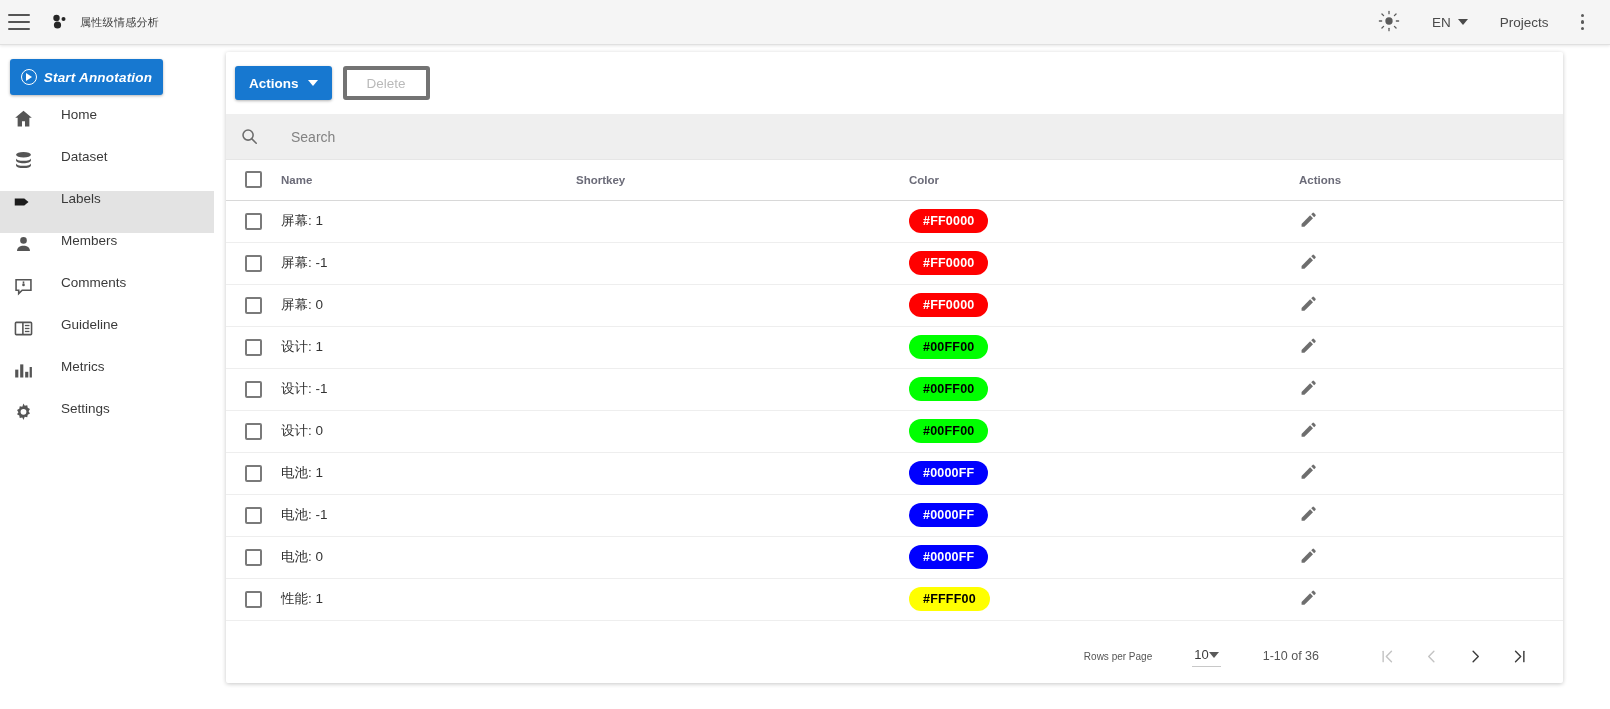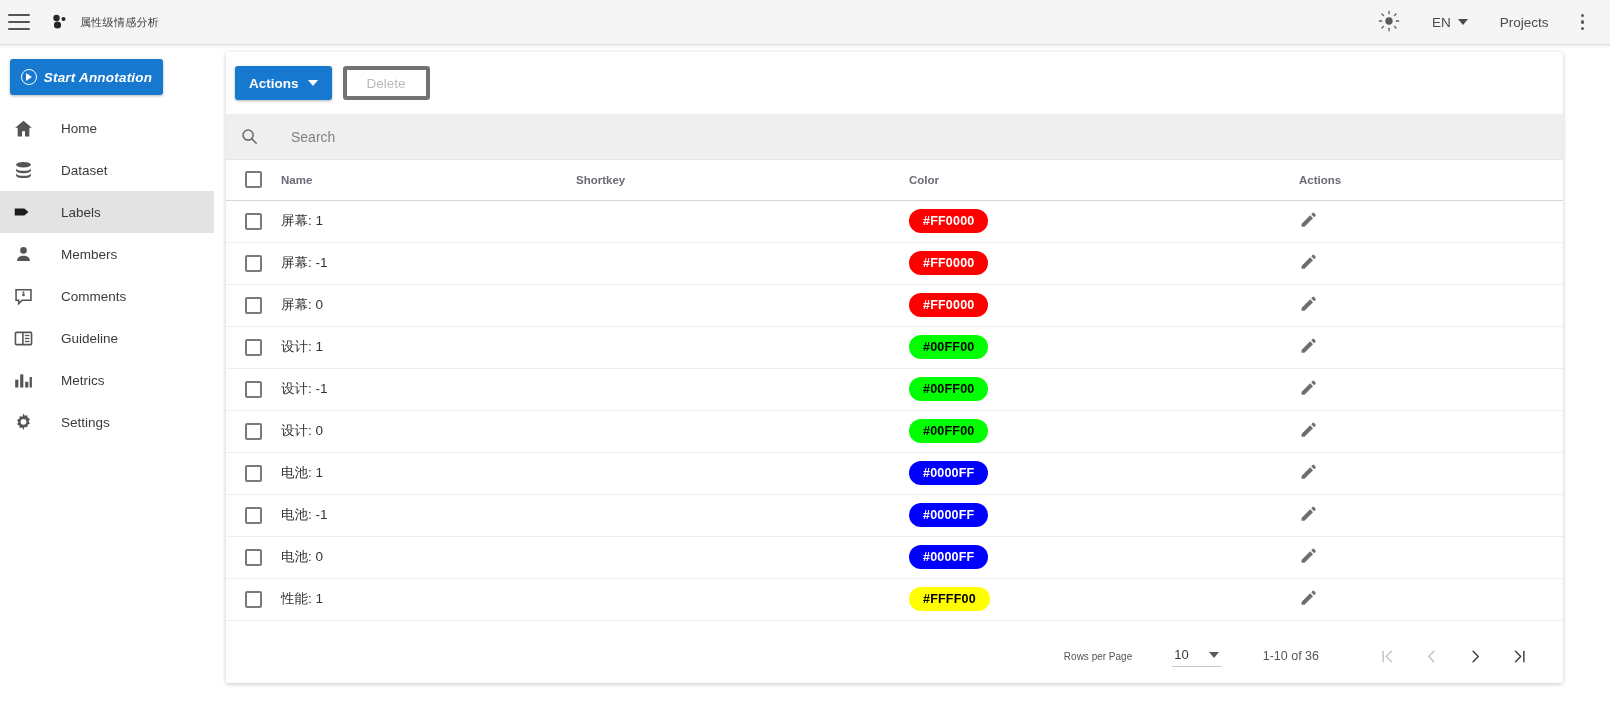--- a/index.html
+++ b/index.html
@@ -73,21 +73,21 @@
     width: 16px; height: 16px; border: 1.8px solid #fff; border-radius: 50%;
     position: relative; flex: none;
   }
   .play-circle::after {
     content:""; position:absolute; left: 4.6px; top: 3.1px;
     border-left: 6px solid #fff;
     border-top: 4px solid transparent; border-bottom: 4px solid transparent;
   }
 
   .nav-item {
-    height: 42px; display:flex; align-items:center;
+    height: 42px; display:flex; align-items:flex-start;
     padding-left: 8px; cursor: pointer; color:#3d3d3d;
   }
   .nav-item.active { background: #e3e3e3; }
   .nav-ico {
     width: 30px; height: 22px; flex:none;
     display:flex; align-items:center; justify-content:center;
     margin-right: 23px;
   }
   .nav-label { font-size: 13.5px; color: #3a3a3a; }
 
@@ -164,21 +164,21 @@
   .pencil { margin-left: 0px; cursor: pointer; }
 
   
   .pager {
     position:absolute; left:0; bottom:0; width:100%; height: 55px;
     display:flex; align-items:center; justify-content:flex-end;
     padding-right: 22px; gap: 0px; border-top: 1px solid #ffffff;
   }
   .rpp-label { font-size: 10px; color:#555; margin-right: 40px; }
   .rpp-select {
-    display:flex; align-items:center; gap: 20px;
+    display:flex; align-items:center; 
     border-bottom: 1px solid #c8c8c8; padding: 2px 2px 4px 2px;
     margin-right: 42px; cursor:pointer;
   }
   .rpp-value { font-size: 13px; color:#3a3a3a; }
   .rpp-caret {
     width:0;height:0;border-left:5px solid transparent;border-right:5px solid transparent;
     border-top:6px solid #5a5a5a;
   }
   .range { font-size: 12.5px; color:#555; margin-right: 46px; }
   .pg-btn {

